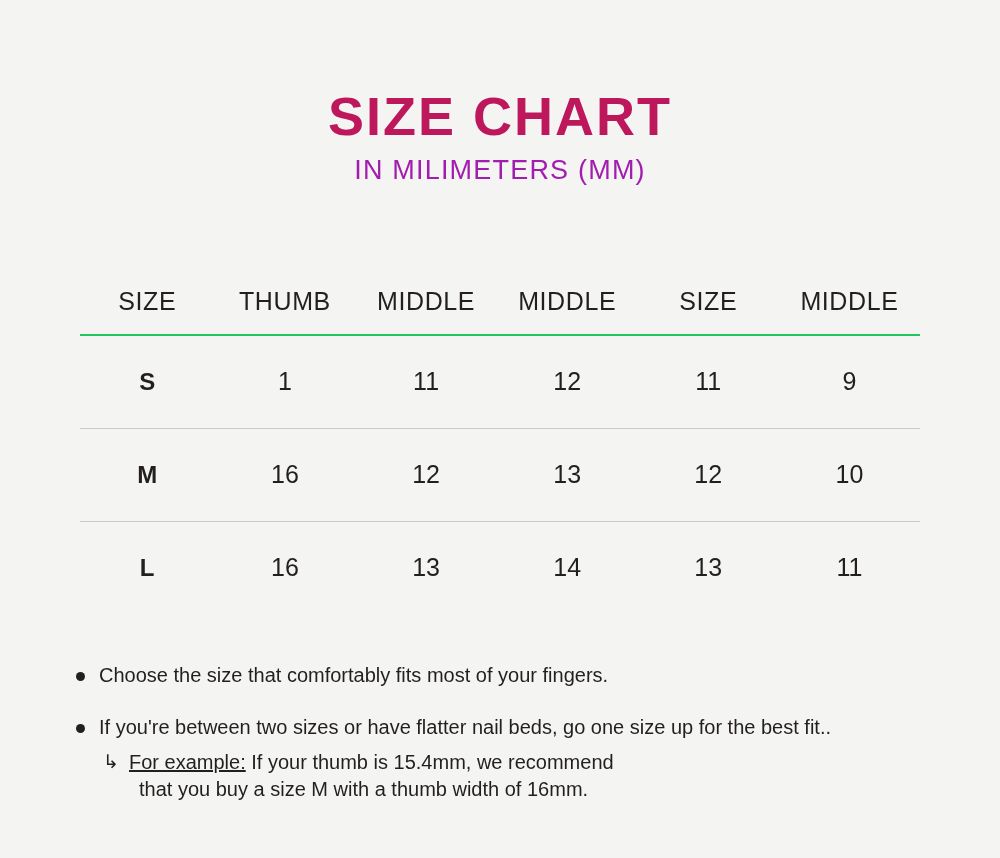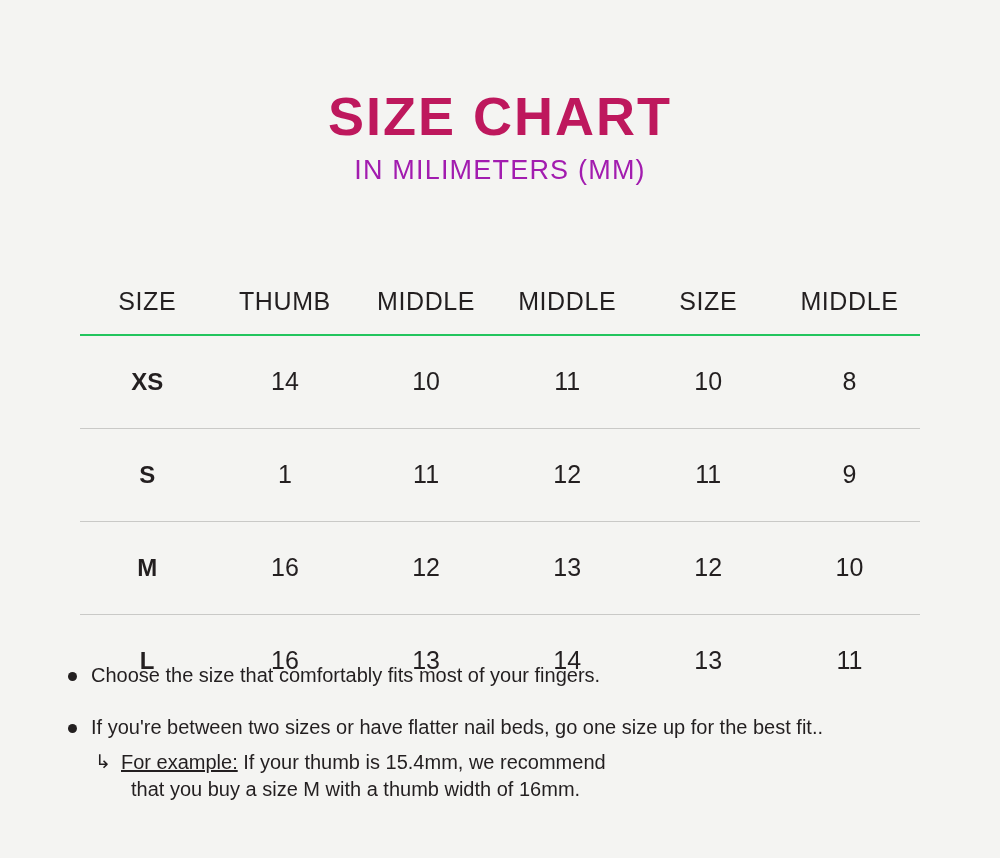--- a/index.html
+++ b/index.html
@@ -78,21 +78,21 @@
   }
   table.size-table tbody td.size-label {
     font-weight: bold;
     font-size: 24px;
   }
   col.c-size { width: 16%; }
   col.c-col  { width: 16.8%; }
 
   .notes {
     position: absolute;
-    left: 68px;
+    left: 76px;
     top: 662px;
     width: 900px;
   }
   .note {
     display: flex;
     align-items: flex-start;
     margin-bottom: 26px;
   }
   .bullet {
     width: 9px;
@@ -154,28 +154,20 @@
         <tr>
           <th>SIZE</th>
           <th>THUMB</th>
           <th>MIDDLE</th>
           <th>MIDDLE</th>
           <th>SIZE</th>
           <th>MIDDLE</th>
         </tr>
       </thead>
       <tbody>
-        <tr>
-          <td class="size-label">XS</td>
-          <td>14</td>
-          <td>10</td>
-          <td>11</td>
-          <td>10</td>
-          <td>8</td>
-        </tr>
         <tr>
           <td class="size-label">S</td>
           <td>1</td>
           <td>11</td>
           <td>12</td>
           <td>11</td>
           <td>9</td>
         </tr>
         <tr>
           <td class="size-label">M</td>

